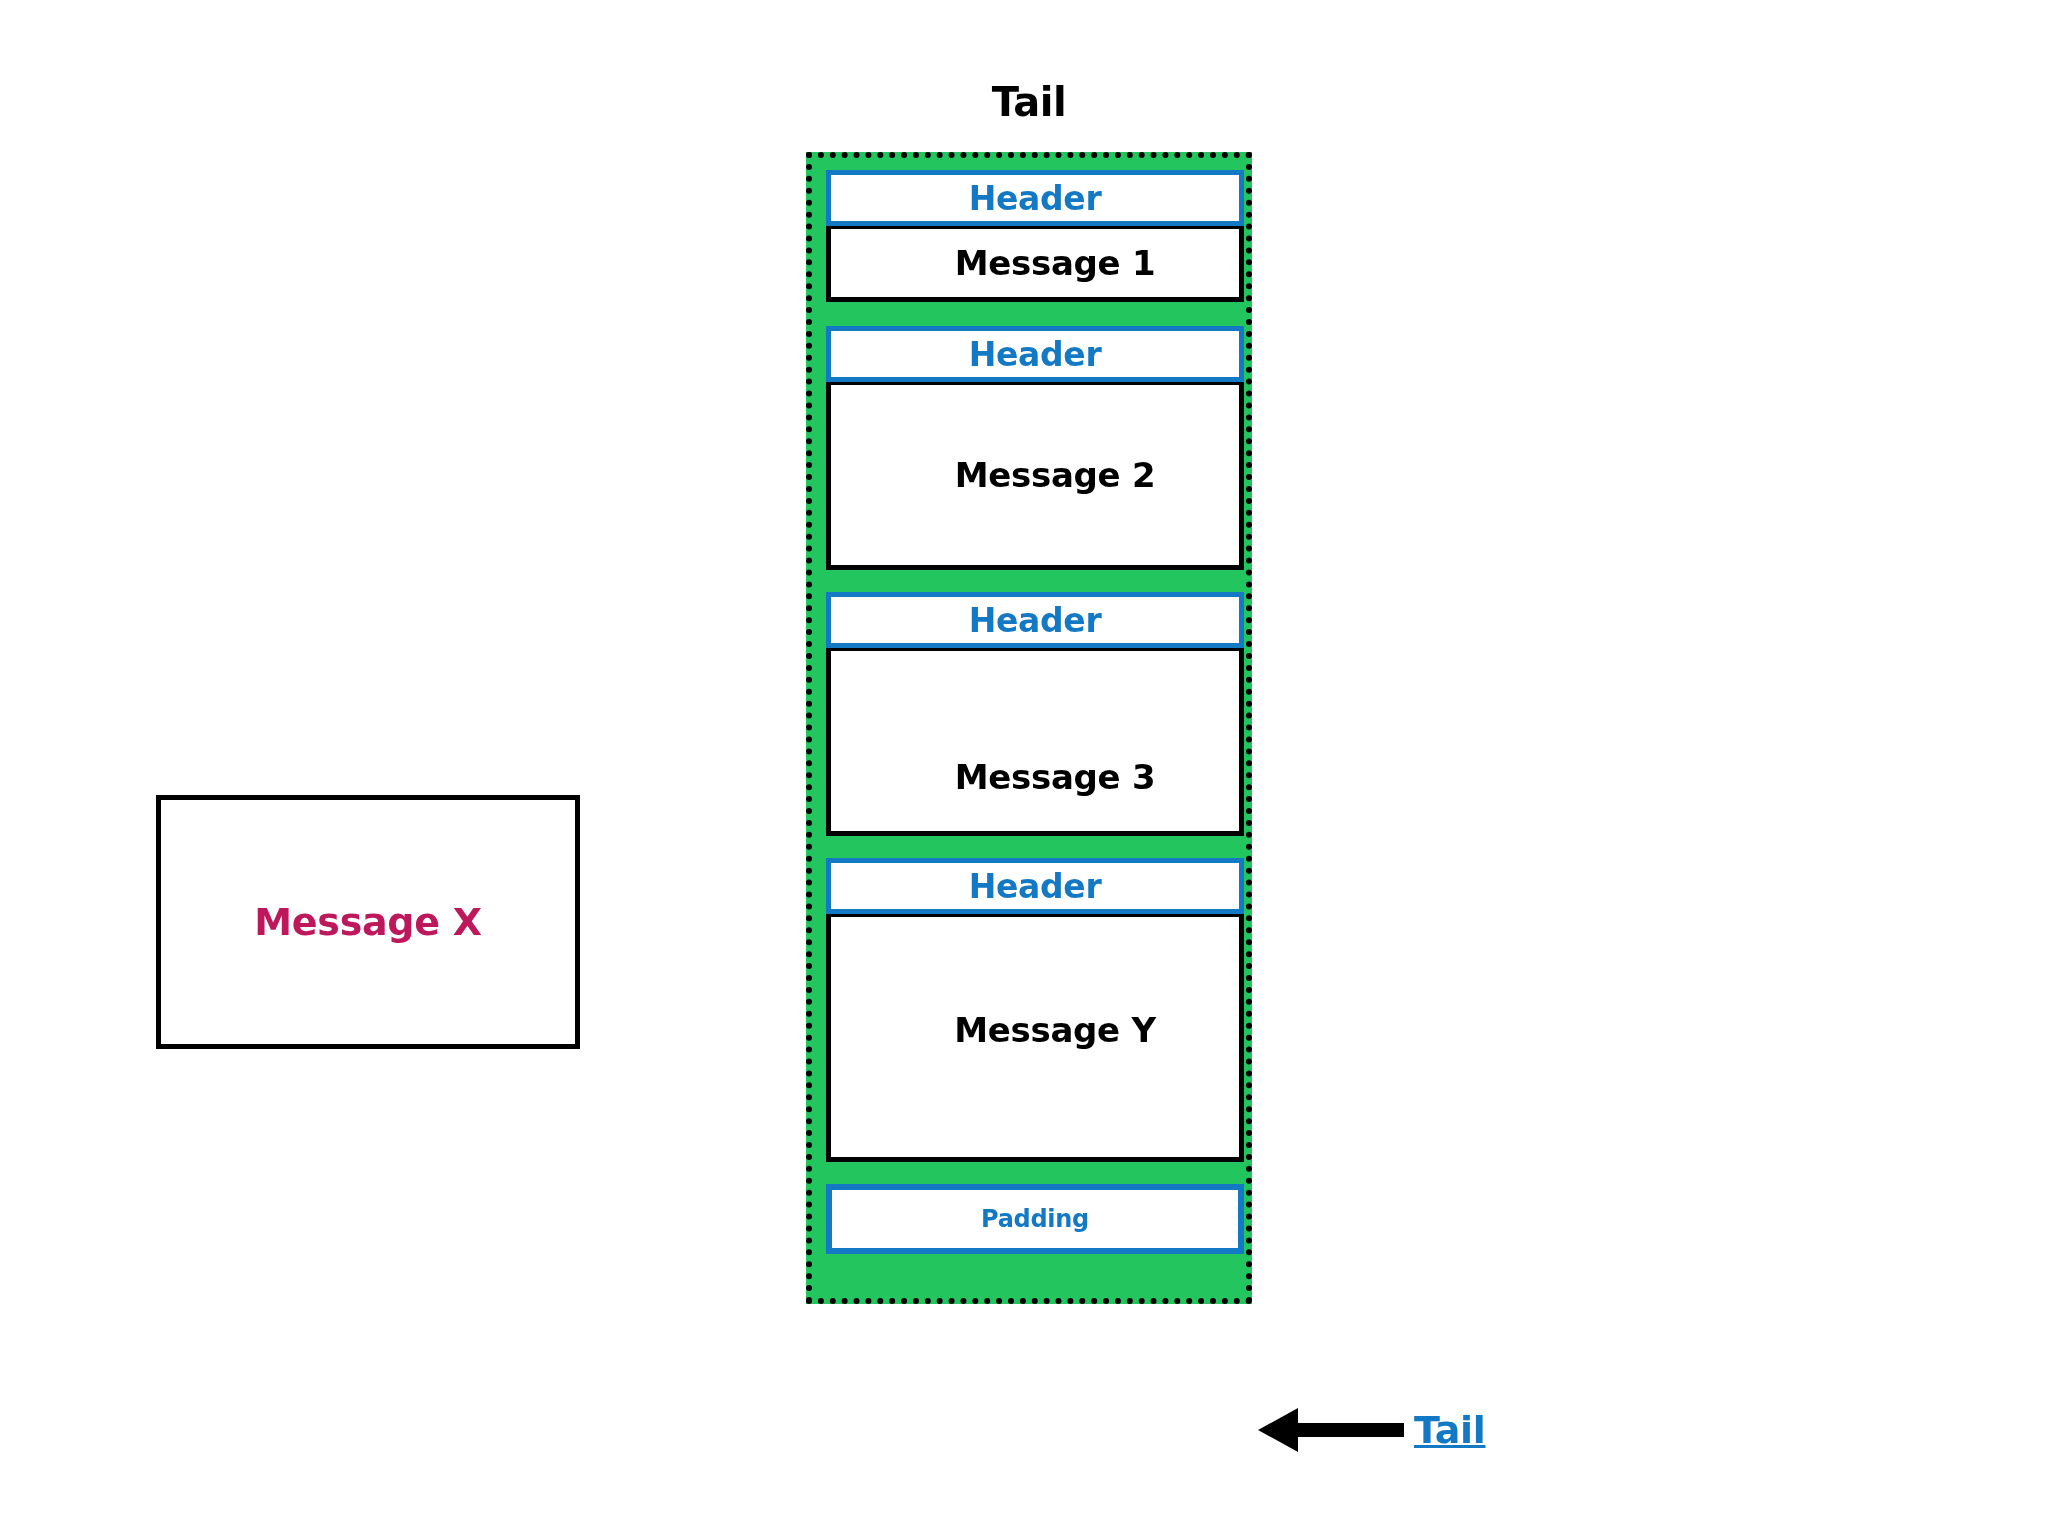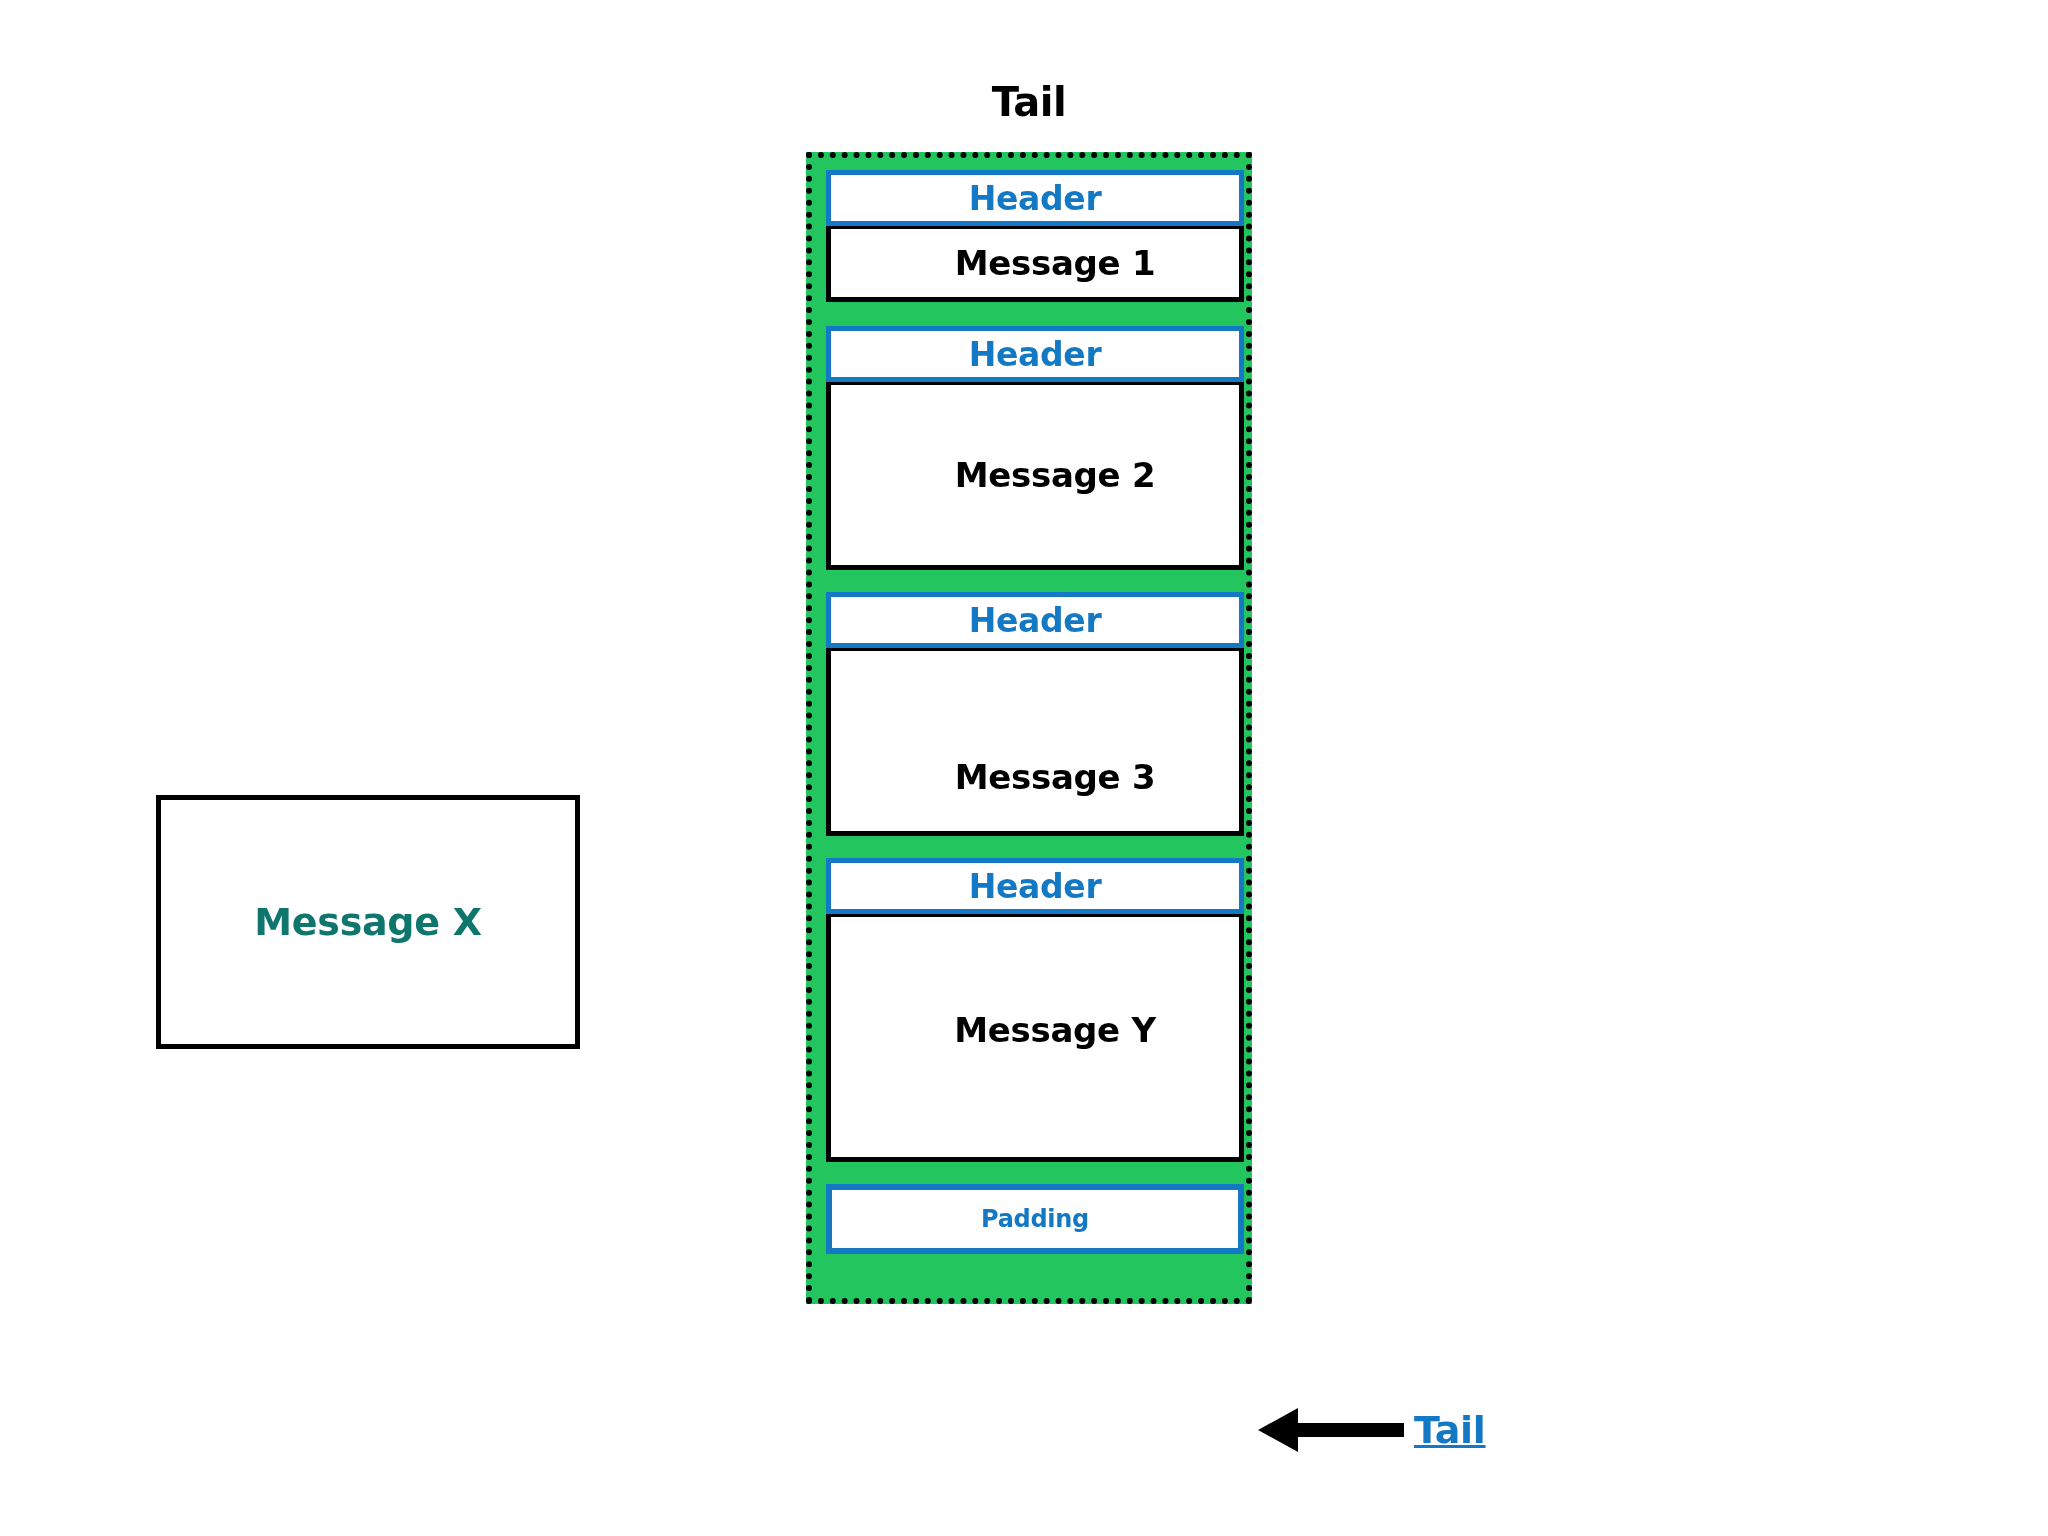--- a/index.html
+++ b/index.html
@@ -149,21 +149,21 @@
     border: 5px solid #000000;
     background: #ffffff;
     display: flex;
     align-items: center;
     justify-content: center;
   }
 
   #message-x-label {
     font-size: 38px;
     font-weight: 700;
-    color: #0f766e;
+    color: #be185d;
     line-height: 1;
     letter-spacing: -0.3px;
   }
 
   
   #tail-group {
     position: absolute;
     left: 1258px;
     top: 1390px;
     width: 260px;

